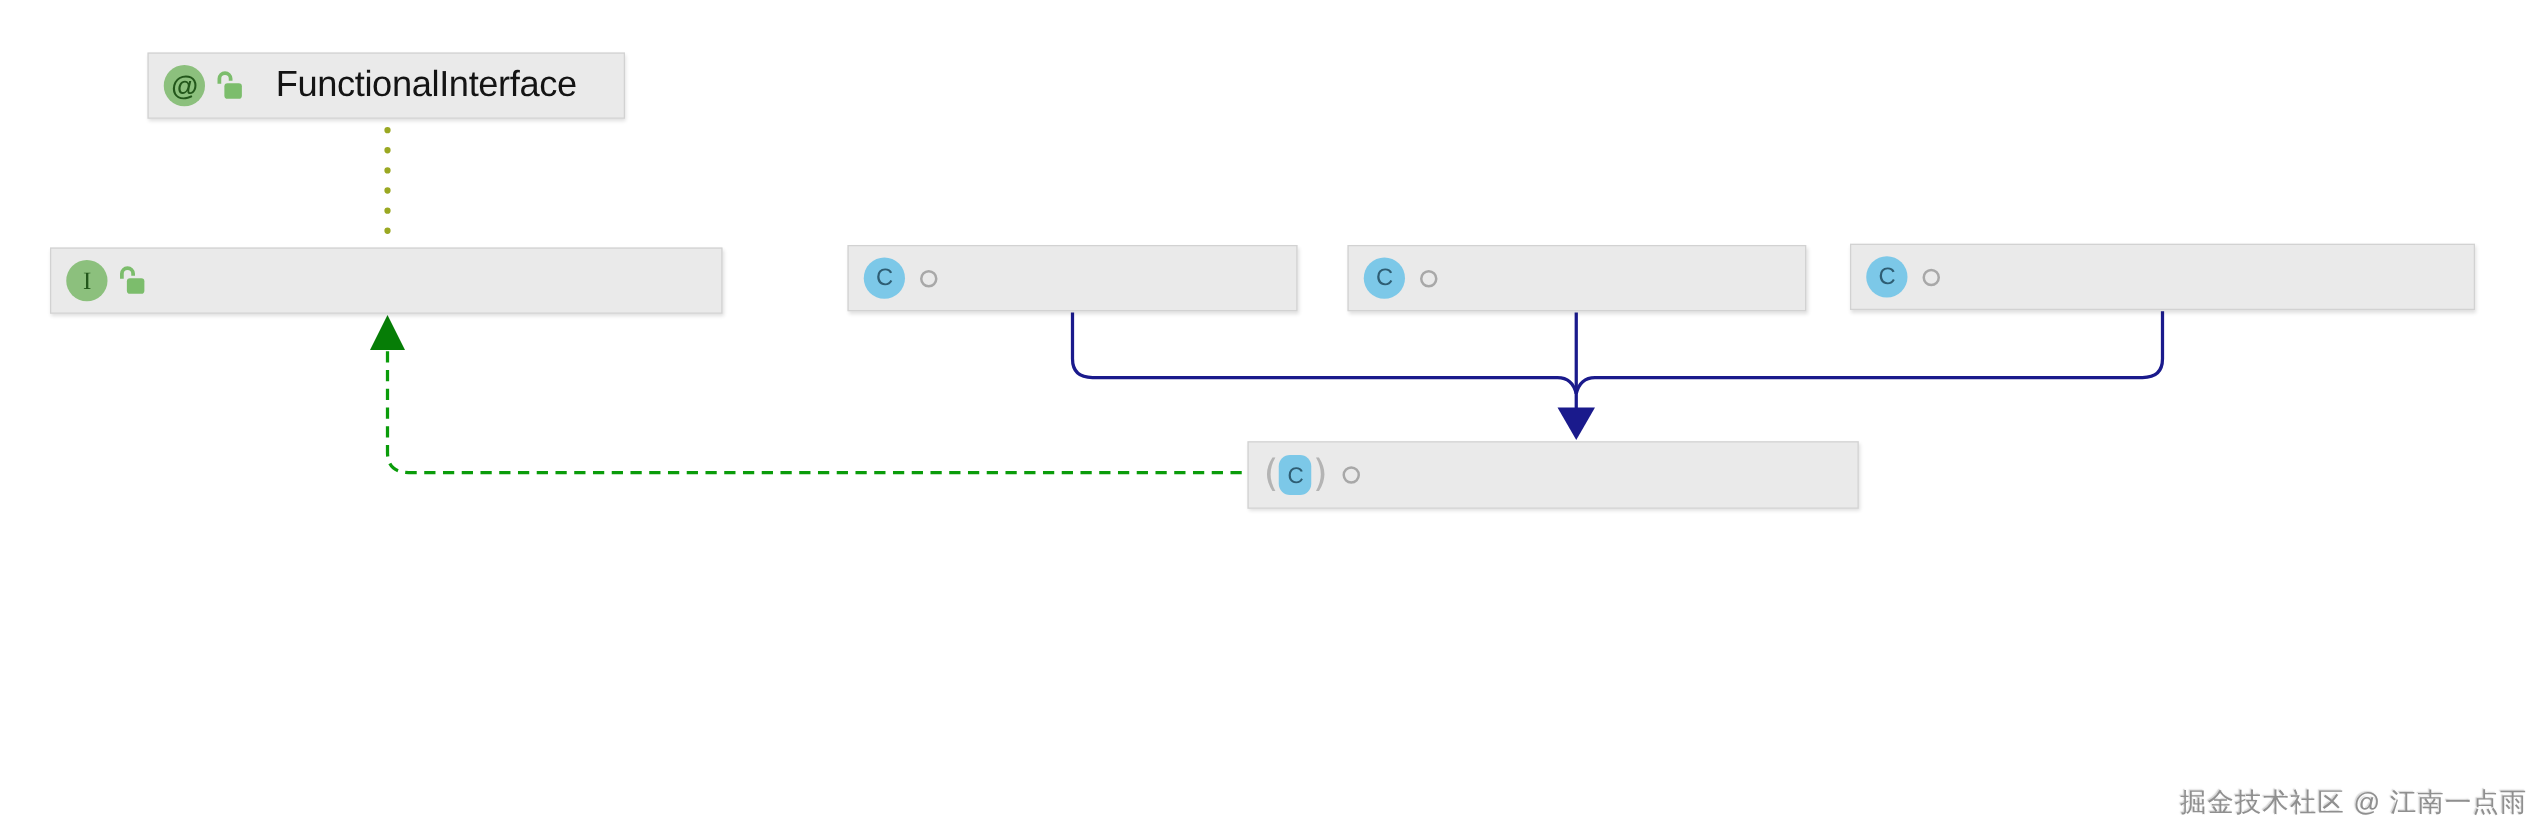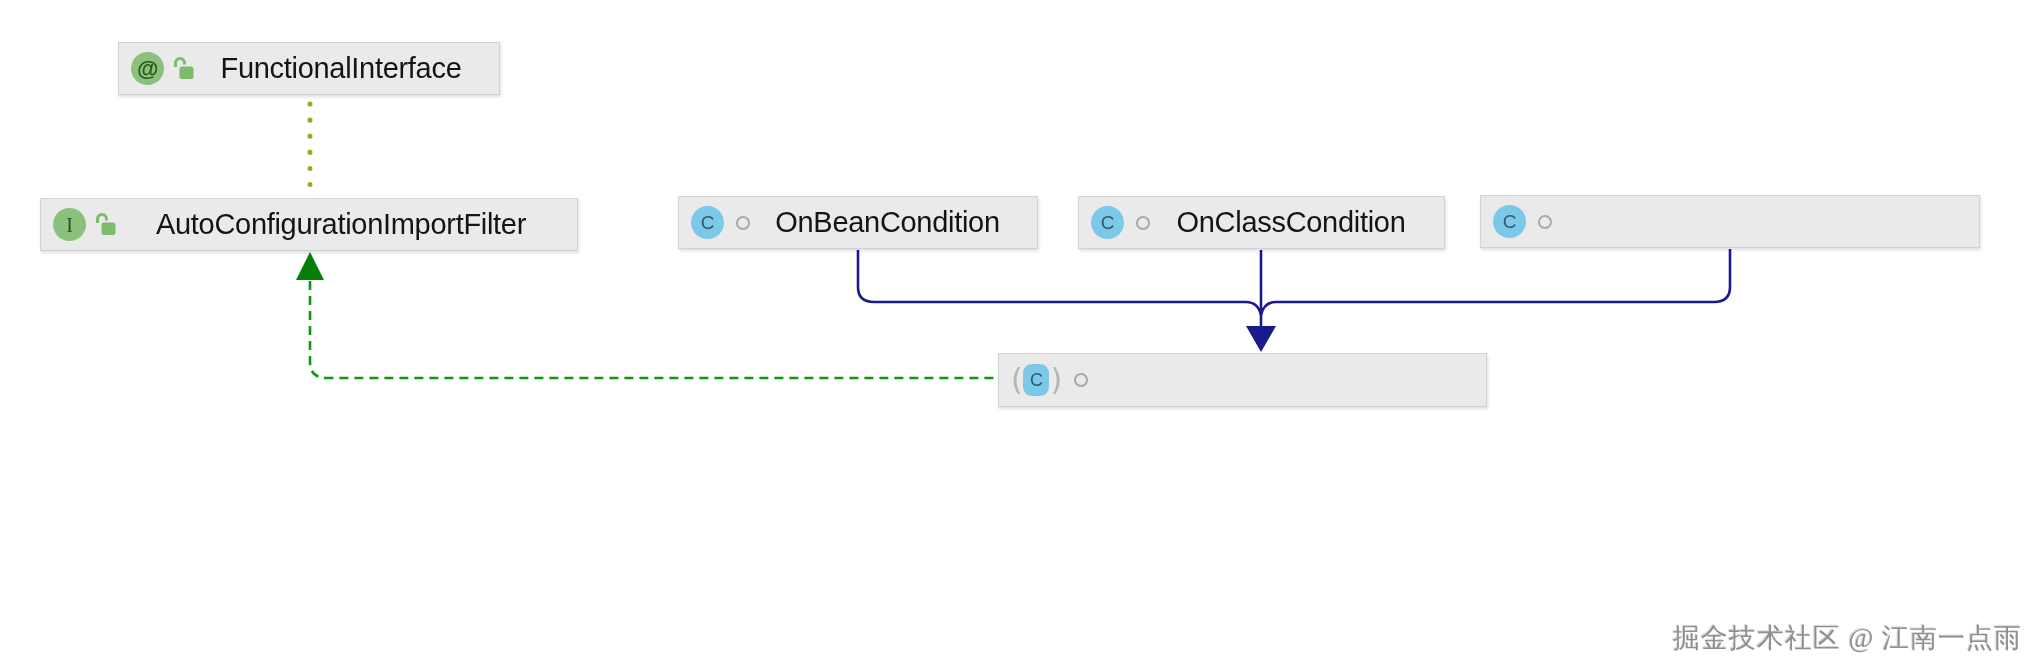--- a/index.html
+++ b/index.html
@@ -40,23 +40,22 @@
   .icon-abstract .paren { color:#b4b4b4; font-size:30px; font-weight:400; line-height:1;
                           font-family:"DejaVu Sans",sans-serif; }
   .icon-abstract .core {
     width:26px; height:32px; margin:0 1px; border-radius:9px;
     background:#7cc8e8; color:#2e5d73; font-size:18px; font-weight:500;
     display:inline-flex; align-items:center; justify-content:center;
   }
 
   #watermark {
     position:absolute; right:14px; bottom:12px;
-    font-size:27px; color:#8f8f8f; letter-spacing:1px;
+    font-size:21px; color:#8f8f8f; letter-spacing:1px;
     text-shadow:2px 2px 1px rgba(255,255,255,0.95), -1px -1px 1px rgba(120,120,120,0.35);
-    font-family:Liberation Serif, serif;
   }
 </style>
 </head>
 <body>
 
 <div id="canvas">
 
   <svg class="edge-layer" viewBox="0 0 2036 668">
 
     <line x1="310" y1="104" x2="310" y2="190" stroke="#9aa822" stroke-width="5" stroke-linecap="round" stroke-dasharray="0.1 16"></line>
@@ -82,33 +81,30 @@
   </div>
 
   <div class="node" style="left:40px; top:198px; width:538px; height:53px;">
     <span class="icon-circle icon-interface">I</span>
     <span class="icon-lock">
       <svg width="23" height="26" viewBox="0 0 23 26">
         <path d="M3.5,11 L3.5,7 A4.5,4.5 0 0 1 12.5,7 L12.5,8.5" fill="none" stroke="#7cbd6c" stroke-width="3"></path>
         <rect x="7.5" y="10.5" width="14" height="12.5" rx="2.5" fill="#7cbd6c"></rect>
       </svg>
     </span>
-    <span class="label">AutoConfigurationImportFilter</span>
   </div>
 
   <div class="node" style="left:678px; top:196px; width:360px; height:53px;">
     <span class="icon-circle icon-class">C</span>
     <span class="icon-ring"></span>
-    <span class="label">OnBeanCondition</span>
   </div>
 
   <div class="node" style="left:1078px; top:196px; width:367px; height:53px;">
     <span class="icon-circle icon-class">C</span>
     <span class="icon-ring"></span>
-    <span class="label">OnClassCondition</span>
   </div>
 
   <div class="node" style="left:1480px; top:195px; width:500px; height:53px;">
     <span class="icon-circle icon-class">C</span>
     <span class="icon-ring"></span>
   </div>
 
   <div class="node" style="left:998px; top:353px; width:489px; height:54px;">
     <span class="icon-abstract">
       <span class="paren">(</span>

